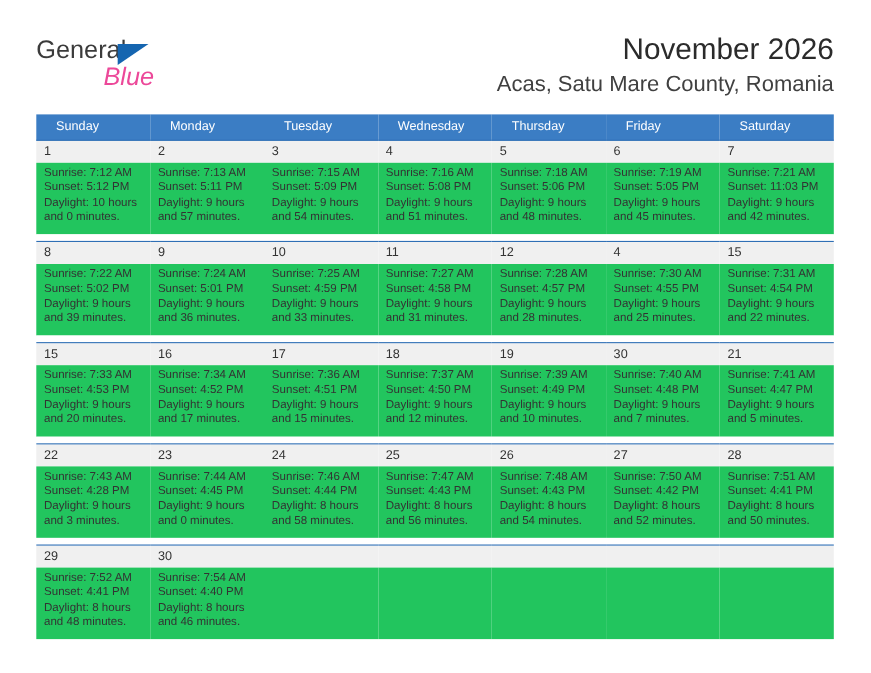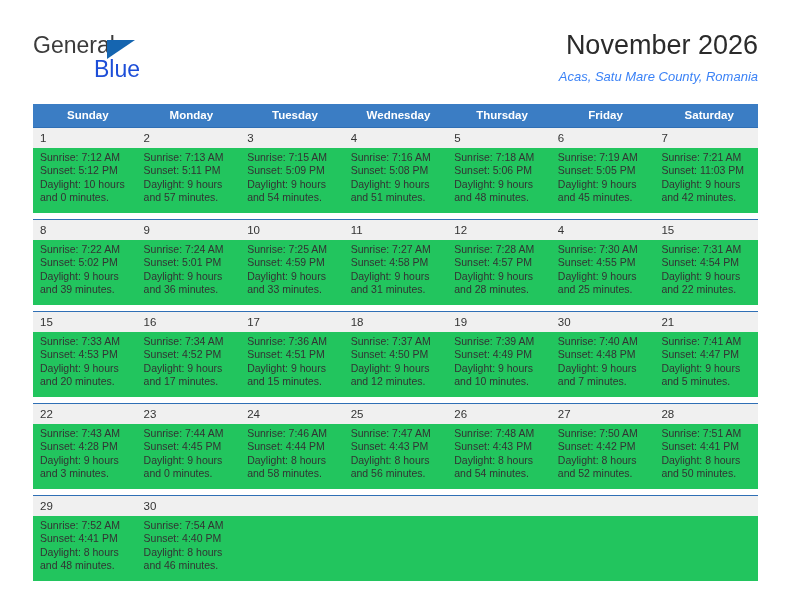--- a/index.html
+++ b/index.html
@@ -55,63 +55,63 @@
     width: 0;
     height: 0;
     border-left: 28px solid #1565b0;
     border-bottom: 19px solid transparent;
   }
   .logo-blue {
     position: absolute;
     left: 61px;
     top: 24px;
     font-size: 23px;
-    color: #1d4ed8;
+    color: #ec4899;
     font-family: "Liberation Sans", sans-serif;
+    font-style: italic;
   }
 
   .title-wrap {
     position: absolute;
     right: 0;
     top: 0;
     text-align: right;
   }
   .cal-title {
     font-size: 27px;
     color: #2b2b2b;
     line-height: 34px;
     white-space: nowrap;
   }
   .cal-sub {
-    font-size: 13px;
-    color: #3b82f6;
+    font-size: 20px;
+    color: #404040;
     line-height: 22px;
     margin-top: 4px;
     white-space: nowrap;
-    font-style: italic;
   }
 
   
   .calendar {
     position: absolute;
     left: 33px;
     top: 104px;
     width: 725px;
     border-collapse: collapse;
     table-layout: fixed;
   }
   .calendar col { width: 103.57px; }
 
   thead th {
     background: #3b7dc4;
     color: #ffffff;
     font-size: 11.5px;
-    font-weight: bold;
-    text-align: center;
-    padding: 5px 0 5px 6px;
+    font-weight: normal;
+    text-align: left;
+    padding: 5px 0 5px 18px;
     height: 12px;
     line-height: 13px;
   }
 
   tbody tr.week-sep td {
     height: 6px;
     padding: 0;
     border: none;
     background: #ffffff;
   }

